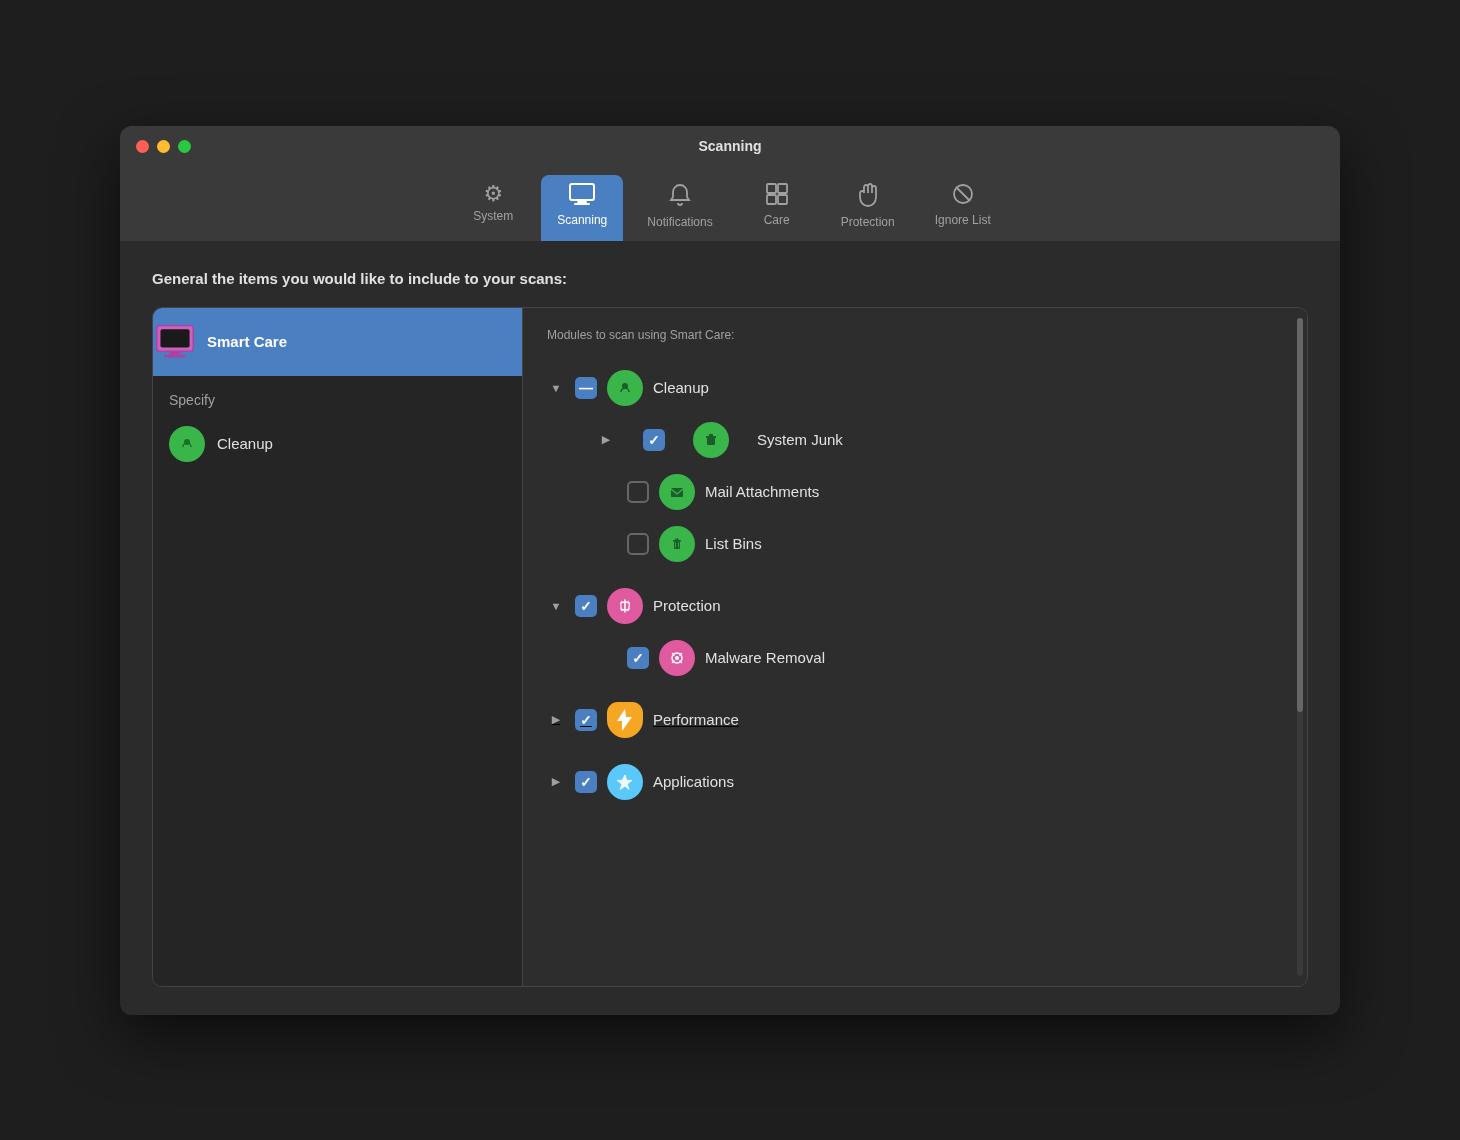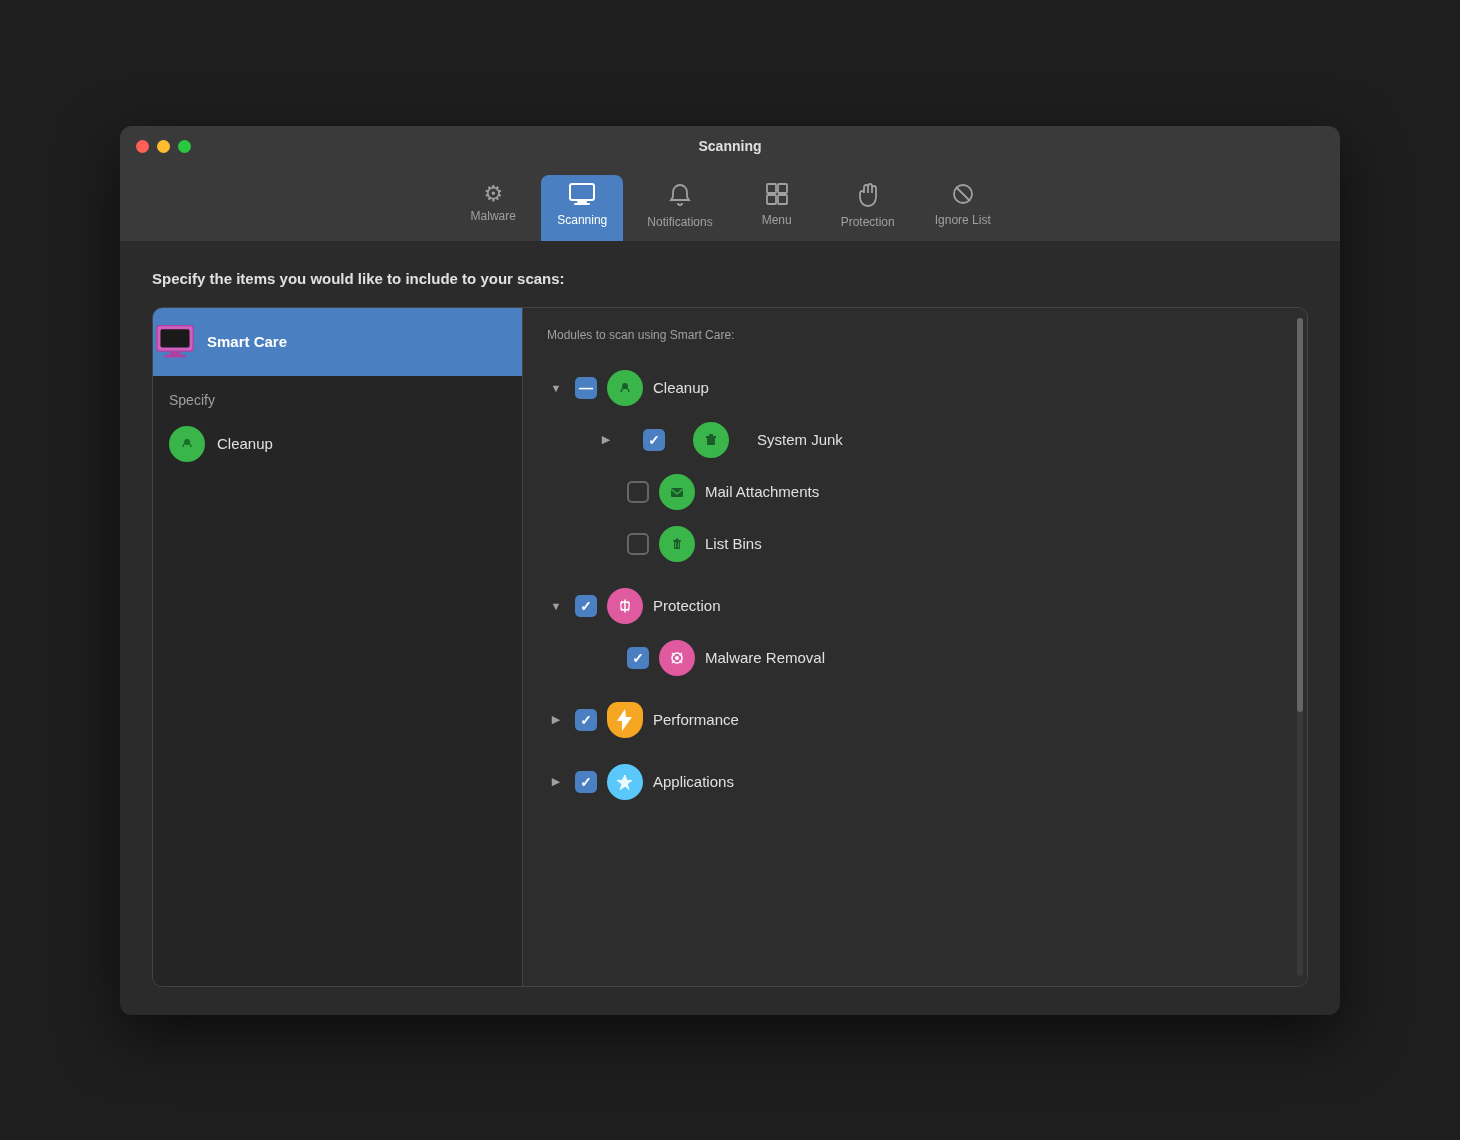--- a/index.html
+++ b/index.html
@@ -267,21 +267,21 @@
       <div class="traffic-light tl-min"></div>
       <div class="traffic-light tl-max"></div>
     </div>
     <span class="titlebar-title">Scanning</span>
   </div>
 
   <div class="toolbar">
 
     <div class="tab-item">
       <span class="tab-icon">⚙</span>
-      <span class="tab-label">Malware</span>
+      <span class="tab-label">System</span>
     </div>
 
     <div class="tab-item active">
       <span class="tab-icon">
         <svg width="26" height="22" viewBox="0 0 26 22" fill="none">
           <rect x="1" y="1" width="24" height="16" rx="2" stroke="white" stroke-width="2" fill="none"></rect>
           <rect x="8" y="18" width="10" height="2" rx="1" fill="white"></rect>
           <rect x="5" y="20" width="16" height="2" rx="1" fill="white"></rect>
         </svg>
       </span>
@@ -300,21 +300,21 @@
 
     <div class="tab-item">
       <span class="tab-icon">
         <svg width="22" height="22" viewBox="0 0 22 22" fill="none">
           <rect x="1" y="1" width="9" height="9" rx="1" stroke="#a0a0a0" stroke-width="1.8" fill="none"></rect>
           <rect x="12" y="1" width="9" height="9" rx="1" stroke="#a0a0a0" stroke-width="1.8" fill="none"></rect>
           <rect x="1" y="12" width="9" height="9" rx="1" stroke="#a0a0a0" stroke-width="1.8" fill="none"></rect>
           <rect x="12" y="12" width="9" height="9" rx="1" stroke="#a0a0a0" stroke-width="1.8" fill="none"></rect>
         </svg>
       </span>
-      <span class="tab-label">Menu</span>
+      <span class="tab-label">Care</span>
     </div>
 
     <div class="tab-item">
       <span class="tab-icon">
         <svg width="22" height="24" viewBox="0 0 22 24" fill="none">
           <path d="M7 10V4a2 2 0 0 1 4 0v6M11 10V3a2 2 0 0 1 4 0v7M15 10V5a2 2 0 0 1 4 0v9c0 5-3 9-8 9S3 19 3 14v-4a2 2 0 0 1 4 0v0" stroke="#a0a0a0" stroke-width="1.8" fill="none" stroke-linejoin="round"></path>
         </svg>
       </span>
       <span class="tab-label">Protection</span>
     </div>
@@ -324,21 +324,21 @@
         <svg width="22" height="22" viewBox="0 0 22 22" fill="none">
           <circle cx="11" cy="11" r="9" stroke="#a0a0a0" stroke-width="1.8" fill="none"></circle>
           <line x1="4" y1="4" x2="18" y2="18" stroke="#a0a0a0" stroke-width="1.8"></line>
         </svg>
       </span>
       <span class="tab-label">Ignore List</span>
     </div>
   </div>
 
   <div class="content">
-    <div class="section-title">Specify the items you would like to include to your scans:</div>
+    <div class="section-title">General the items you would like to include to your scans:</div>
 
     <div class="panels">
 
       <div class="left-panel">
 
         <div class="left-item-smart-care">
           <div class="smart-care-icon">
             <svg class="monitor-svg" viewBox="0 0 44 40" fill="none">
               <rect x="2" y="2" width="40" height="28" rx="3" fill="#d060c0" stroke="#b040a0" stroke-width="1.5"></rect>
               <rect x="6" y="6" width="32" height="20" rx="2" fill="#1a1a1a"></rect>
@@ -442,21 +442,21 @@
               <circle cx="11" cy="11" r="2" fill="white"></circle>
               <line x1="6" y1="6" x2="8.5" y2="8.5" stroke="white" stroke-width="1.2"></line>
               <line x1="16" y1="6" x2="13.5" y2="8.5" stroke="white" stroke-width="1.2"></line>
               <line x1="6" y1="16" x2="8.5" y2="13.5" stroke="white" stroke-width="1.2"></line>
               <line x1="16" y1="16" x2="13.5" y2="13.5" stroke="white" stroke-width="1.2"></line>
             </svg>
           </div>
           <span class="module-label">Malware Removal</span>
         </div>
 
-        <div class="module-row" style="margin-top: 10px;">
+        <div class="module-row" style="margin-top: 10px; text-decoration: underline;">
           <span class="chevron right"></span>
           <div class="checkbox-blue check"></div>
           <div class="icon-circle ic-performance" style="border-radius: 30% 30% 50% 50% / 30% 30% 50% 50%;">
             <svg width="22" height="26" viewBox="0 0 22 26" fill="none">
               <path d="M11 2L3 14h5v10l10-14h-6L11 2z" fill="white"></path>
             </svg>
           </div>
           <span class="module-label">Performance</span>
         </div>
 

